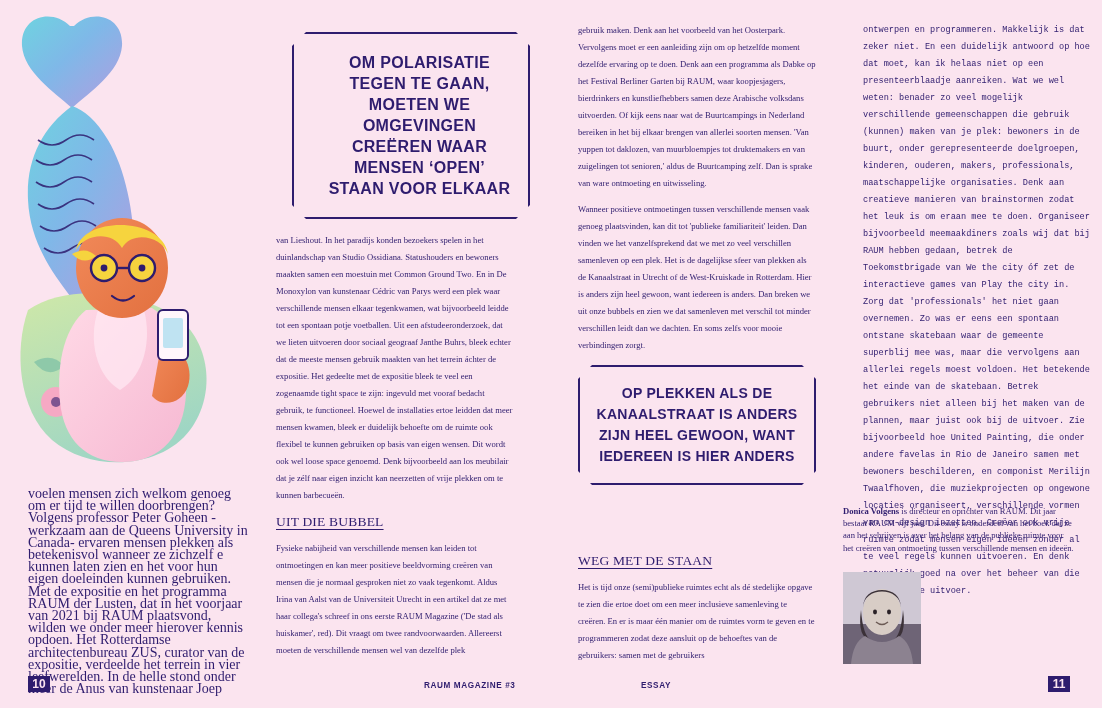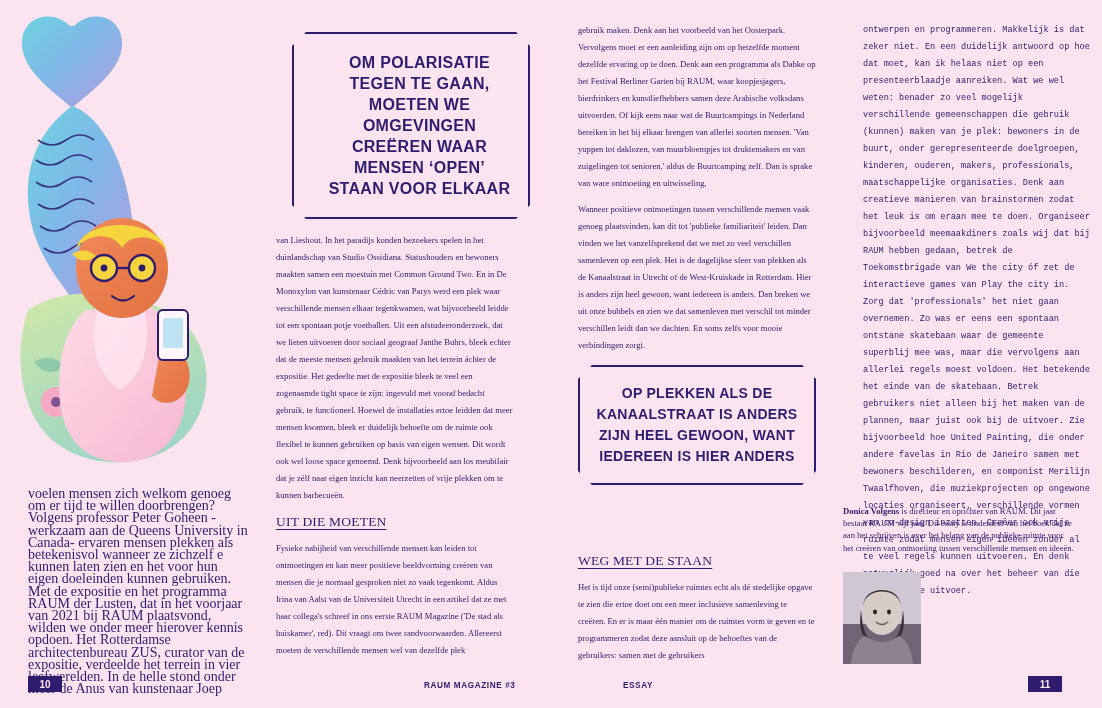--- a/index.html
+++ b/index.html
@@ -116,46 +116,46 @@
     width: 78px;
     height: 92px;
     background: linear-gradient(160deg, #d9d2dd 0%, #b9b0bd 45%, #8d8392 100%);
     overflow: hidden;
   }
 
   
   .folio {
     position: absolute;
     bottom: 16px;
-    width: 34px;
+    width: 22px;
     height: 16px;
     background: #2e1c6e;
     color: #fbe4ef;
     font-family: "Liberation Sans", sans-serif;
-    font-size: 10px;
+    font-size: 12px;
     font-weight: bold;
     display: flex;
     align-items: center;
     justify-content: center;
   }
   #folio-left  { left: 28px; }
-  #folio-right { right: 40px; }
+  #folio-right { right: 32px; }
 
   .footer-text {
     position: absolute;
     bottom: 18px;
     font-family: "Liberation Sans", sans-serif;
     font-size: 8.2px;
     font-weight: bold;
     letter-spacing: 0.6px;
     color: #2e1c6e;
     text-transform: uppercase;
   }
   #footer-center { left: 424px; }
-  #footer-essay  { left: 578px; padding-left: 45px; }
+  #footer-essay  { left: 596px; padding-left: 45px; }
 </style>
 </head>
 <body>
 
 <div class="page">
 
   <div class="illus">
     <svg width="250" height="470" viewBox="0 0 250 470" xmlns="http://www.w3.org/2000/svg">
       <defs>
         <linearGradient id="gHair" x1="0" y1="0" x2="1" y2="1">
@@ -236,21 +236,21 @@
   </div>
 
   <div class="pq-wrap" id="pq-1">
     <div class="pullquote clip-oct">
       <div class="pq-inner">OM POLARISATIE TEGEN TE GAAN, MOETEN  WE OMGEVINGEN CREËREN WAAR MENSEN ‘OPEN’ STAAN VOOR ELKAAR</div>
     </div>
   </div>
 
   <div class="col" id="col-2" style="top:232px;">
     <p>van Lieshout. In het paradijs konden bezoekers spelen in het duinlandschap van Studio Ossidiana. Statushouders en bewoners maakten samen een moestuin met Common Ground Two. En in De Monoxylon van kunstenaar Cédric van Parys werd een plek waar verschillende mensen elkaar tegenkwamen, wat bijvoorbeeld leidde tot een spontaan potje voetballen. Uit een afstudeeronderzoek, dat we lieten uitvoeren door sociaal geograaf Janthe Buhrs, bleek echter dat de meeste mensen gebruik maakten van het terrein áchter de expositie. Het gedeelte met de expositie bleek te veel een zogenaamde tight space te zijn: ingevuld met vooraf bedacht gebruik, te functioneel. Hoewel de installaties ertoe leidden dat meer mensen kwamen, bleek er duidelijk behoefte om de ruimte ook flexibel te kunnen gebruiken op basis van eigen wensen. Dit wordt ook wel loose space genoemd. Denk bijvoorbeeld aan los meubilair dat je zélf naar eigen inzicht kan neerzetten of vrije plekken om te kunnen barbecueën.</p>
-    <h2 class="sec-head">UIT DIE MOETEN</h2>
+    <h2 class="sec-head">UIT DIE BUBBEL</h2>
     <p>Fysieke nabijheid van verschillende mensen kan leiden tot ontmoetingen en kan meer positieve beeldvorming creëren van mensen die je normaal gesproken niet zo vaak tegenkomt. Aldus Irina van Aalst van de Universiteit Utrecht in een artikel dat ze met haar collega's schreef in ons eerste RAUM Magazine ('De stad als huiskamer', red). Dit vraagt om twee randvoorwaarden. Allereerst moeten de verschillende mensen wel van dezelfde plek</p>
   </div>
 
   <div class="col" id="col-3">
     <p>gebruik maken. Denk aan het voorbeeld van het Oosterpark. Vervolgens moet er een aanleiding zijn om op hetzelfde moment dezelfde ervaring op te doen. Denk aan een programma als Dabke op het Festival Berliner Garten bij RAUM, waar koopjesjagers, bierdrinkers en kunstliefhebbers samen deze Arabische volksdans uitvoerden. Of kijk eens naar wat de Buurtcampings in Nederland bereiken in het bij elkaar brengen van allerlei soorten mensen. 'Van yuppen tot daklozen, van muurbloempjes tot druktemakers en van zuigelingen tot senioren,' aldus de Buurtcamping zelf. Dan is sprake van ware ontmoeting en uitwisseling.</p>
     <p>Wanneer positieve ontmoetingen tussen verschillende mensen vaak genoeg plaatsvinden, kan dit tot 'publieke familiariteit' leiden. Dan vinden we het vanzelfsprekend dat we met zo veel verschillen samenleven op een plek. Het is de dagelijkse sfeer van plekken als de Kanaalstraat in Utrecht of de West-Kruiskade in Rotterdam. Hier is anders zijn heel gewoon, want iedereen is anders. Dan breken we uit onze bubbels en zien we dat samenleven met verschil tot minder verschillen leidt dan we dachten. En soms zelfs voor mooie verbindingen zorgt.</p>
   </div>
 
   <div class="pq-wrap" id="pq-2">
     <div class="pullquote clip-oct">

